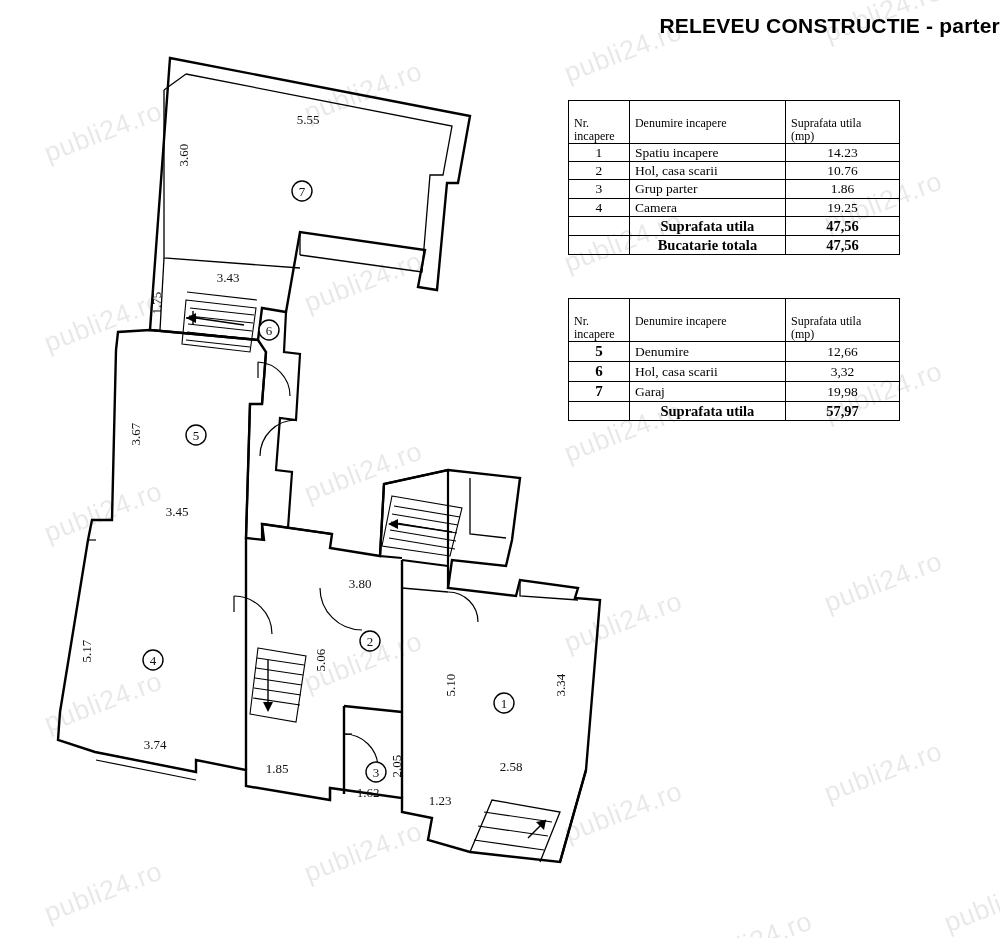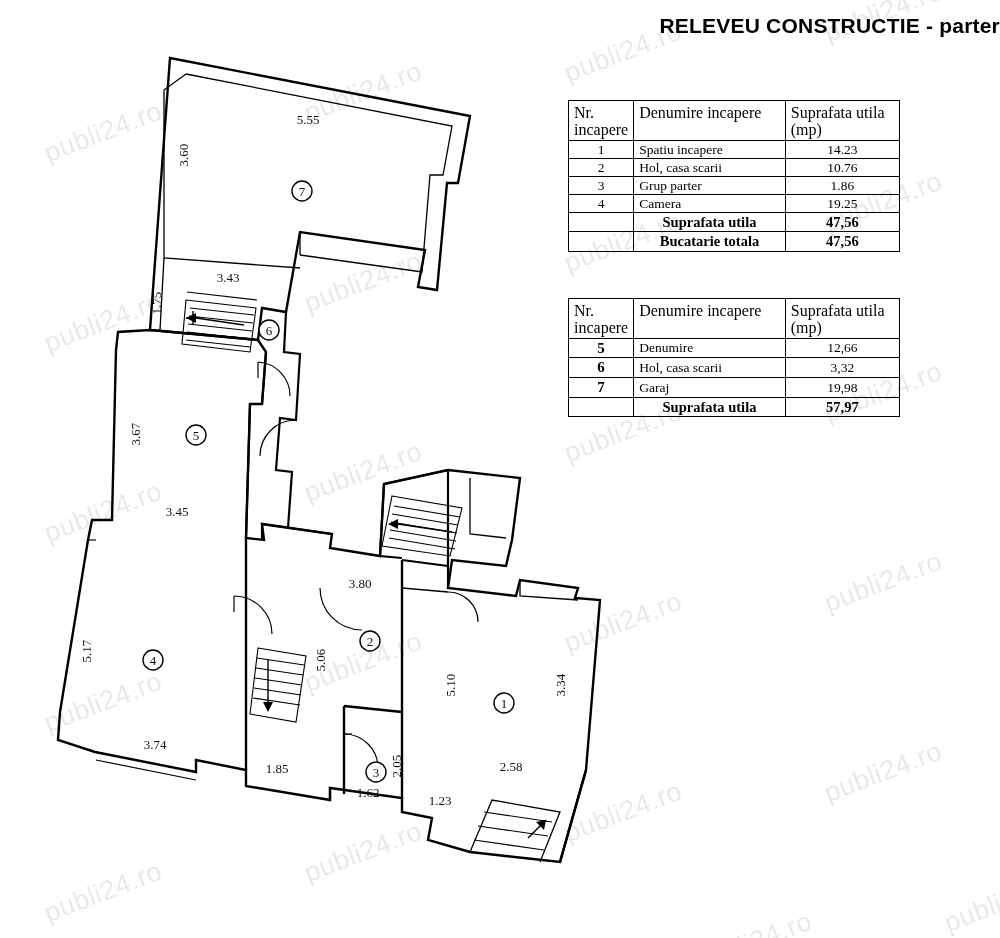--- a/index.html
+++ b/index.html
@@ -60,21 +60,21 @@
   .tbl td,.tbl th{
     border:1px solid #000;
     padding:1px 5px;
     font-size:13.5px;
     font-weight:normal;
     text-align:left;
     line-height:1.12;
     vertical-align:middle;
   }
   .tbl .c{text-align:center;}
-  .tbl .hdr td{font-size:16px;line-height:1.05;vertical-align:top;padding-top:4px;}
+  .tbl .hdr td{font-size:12px;line-height:1.05;vertical-align:top;padding-top:16px;}
   .tbl .b td{font-weight:bold;font-size:14.5px;}
   #table1{left:568px;top:100px;width:332px;}
   #table2{left:568px;top:298px;width:332px;}
   .colA{width:52px;}
   .colB{width:164px;}
   .colC{width:116px;}
   .tbl .big{font-weight:bold;font-size:15px;}
 </style>
 </head>
 <body>

